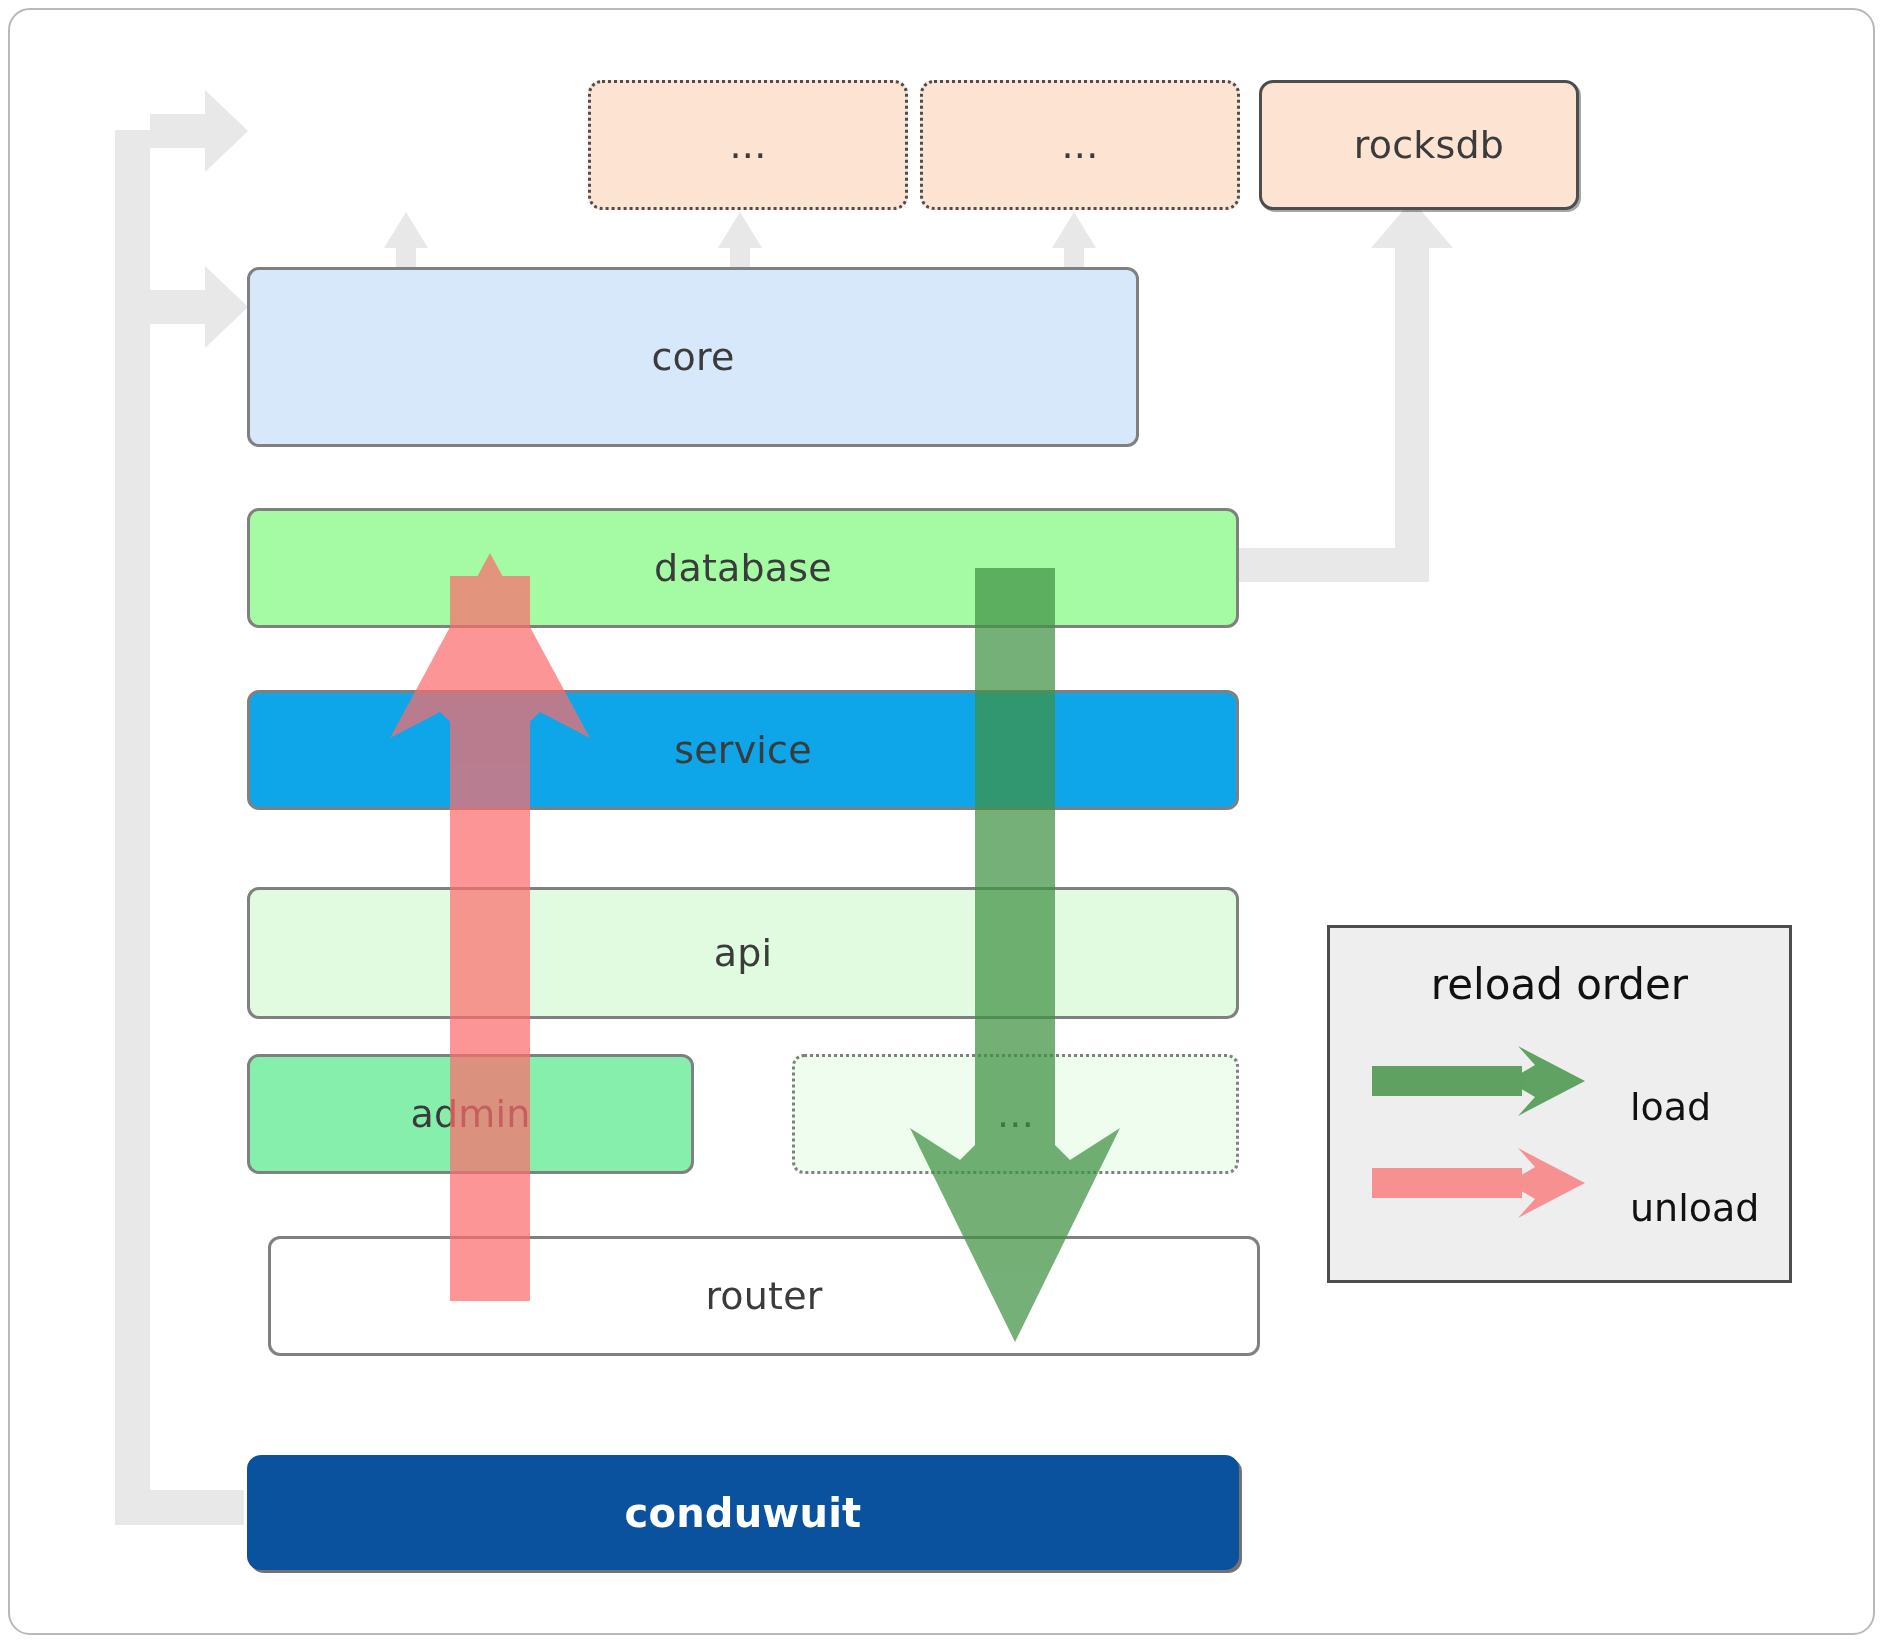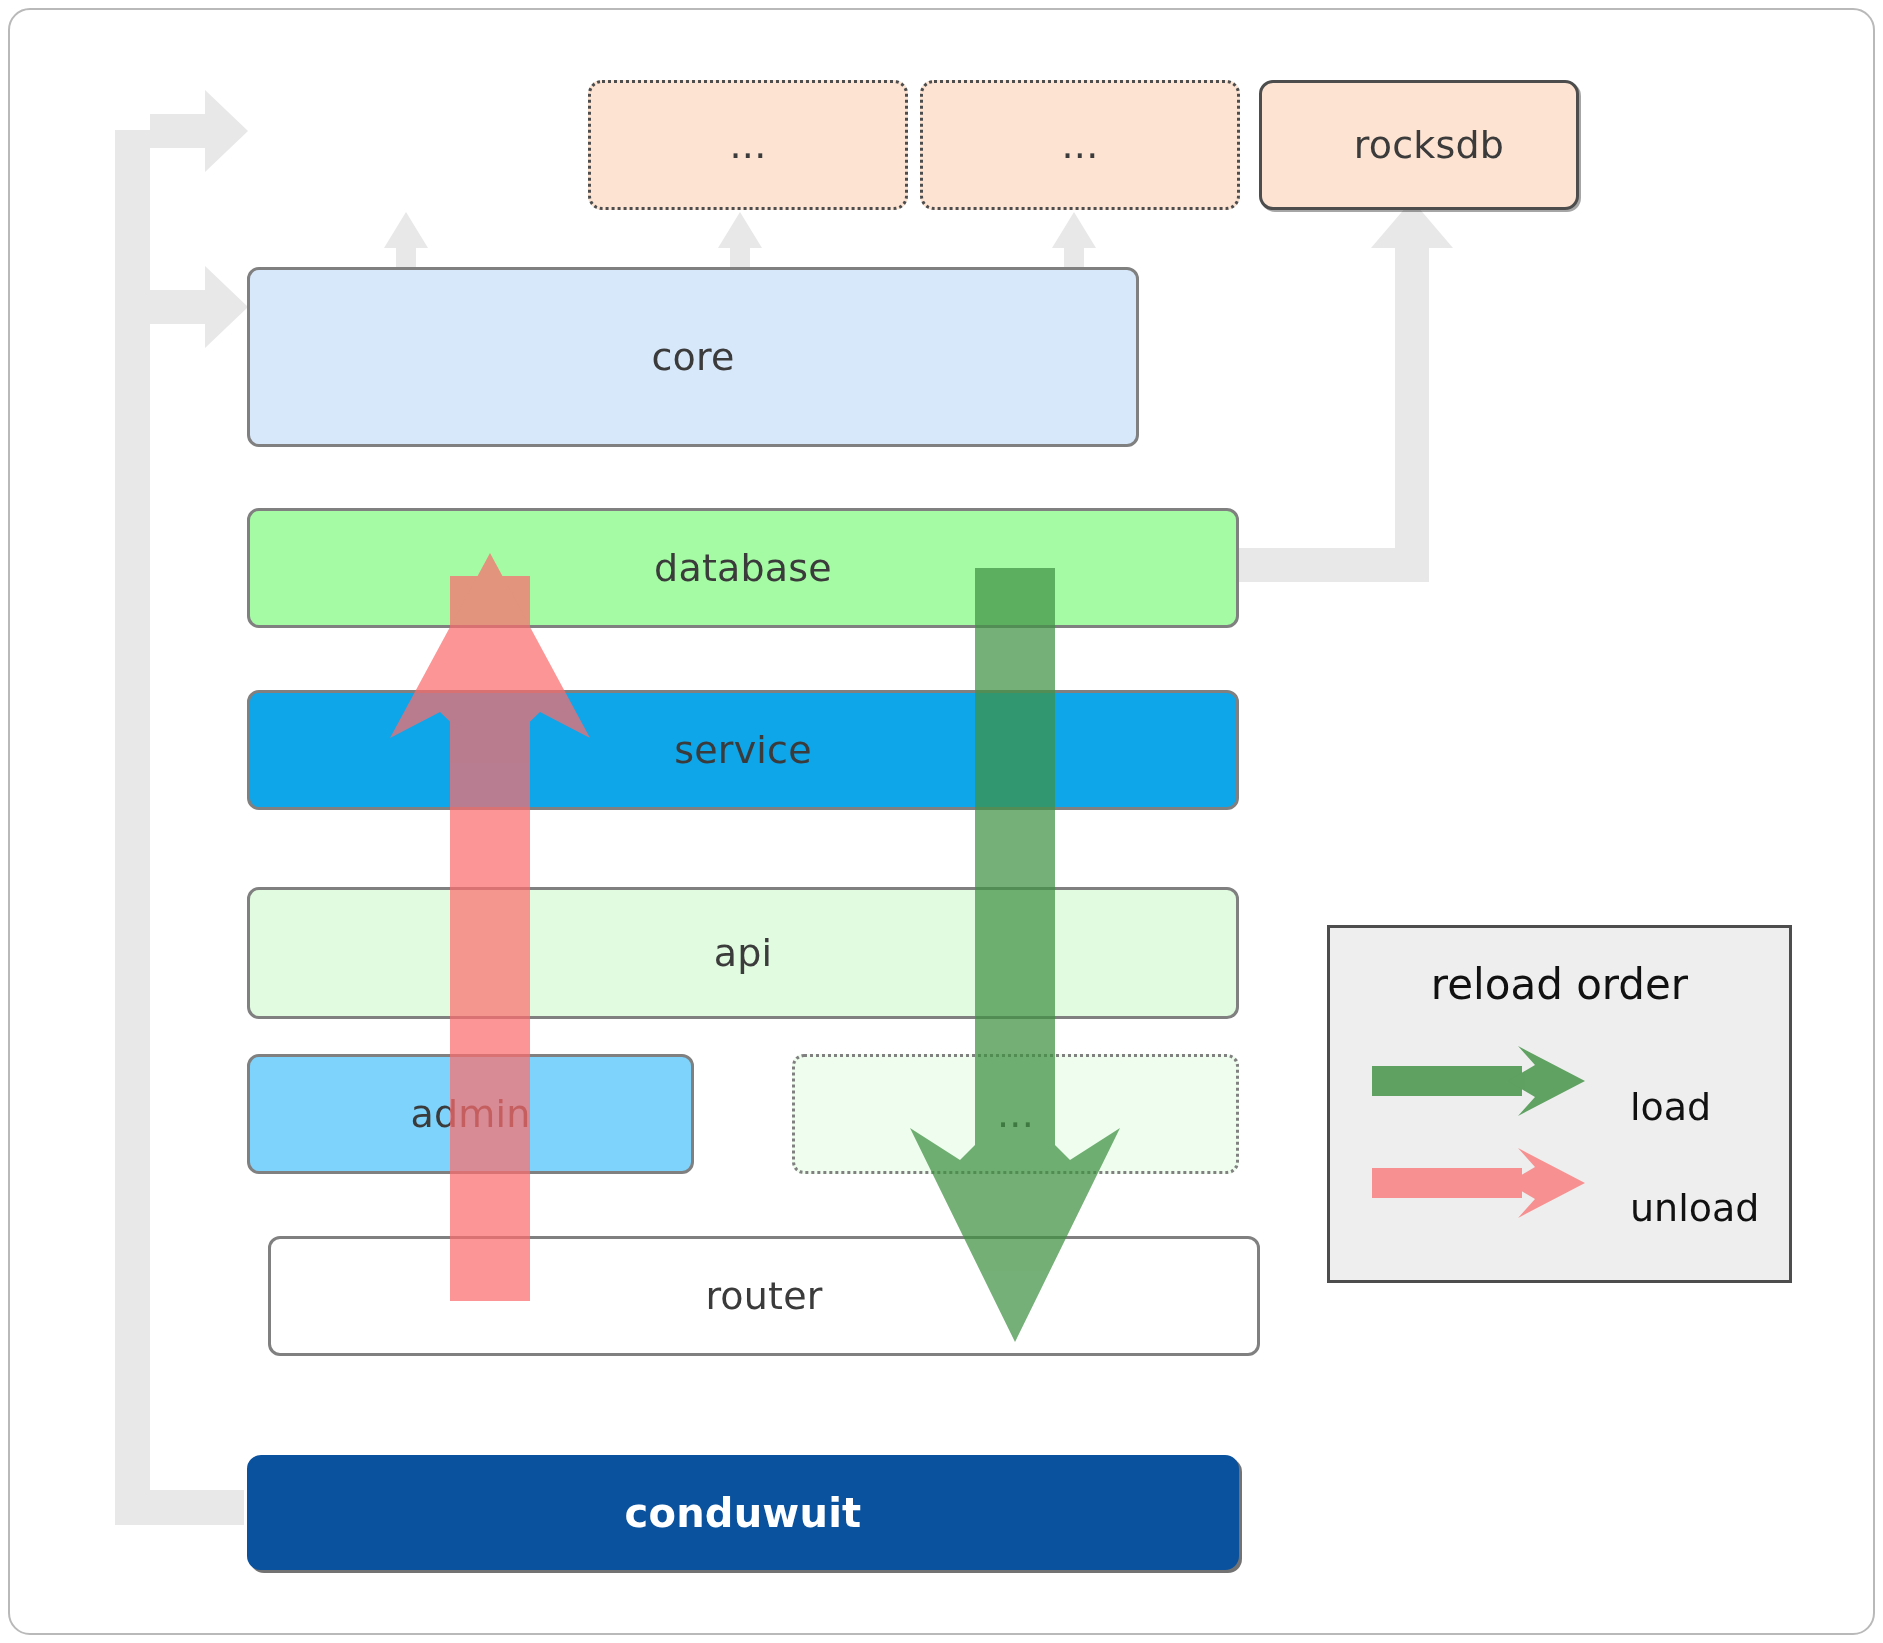--- a/index.html
+++ b/index.html
@@ -56,21 +56,21 @@
     border: 3px dotted #4d4d4d;
     box-shadow: none;
   }
 
   
   .layer { border: 3px solid #808080; border-radius: 12px; }
   .layer-core     { background: #d8e8fb; }
   .layer-database { background: #a4fba4; }
   .layer-service  { background: #0ea5e9; }
   .layer-api      { background: #e0fbe0; }
-  .layer-admin    { background: #7dd3fc; }
+  .layer-admin    { background: #86efac; }
   .layer-dots     { background: #eefdee; border: 3px dotted #808080; }
   .layer-router   { background: #ffffff; }
 
   
   .app {
     background: #0b529e;
     color: #ffffff;
     font-weight: bold;
     border: 3px solid #0b529e;
     border-radius: 14px;

